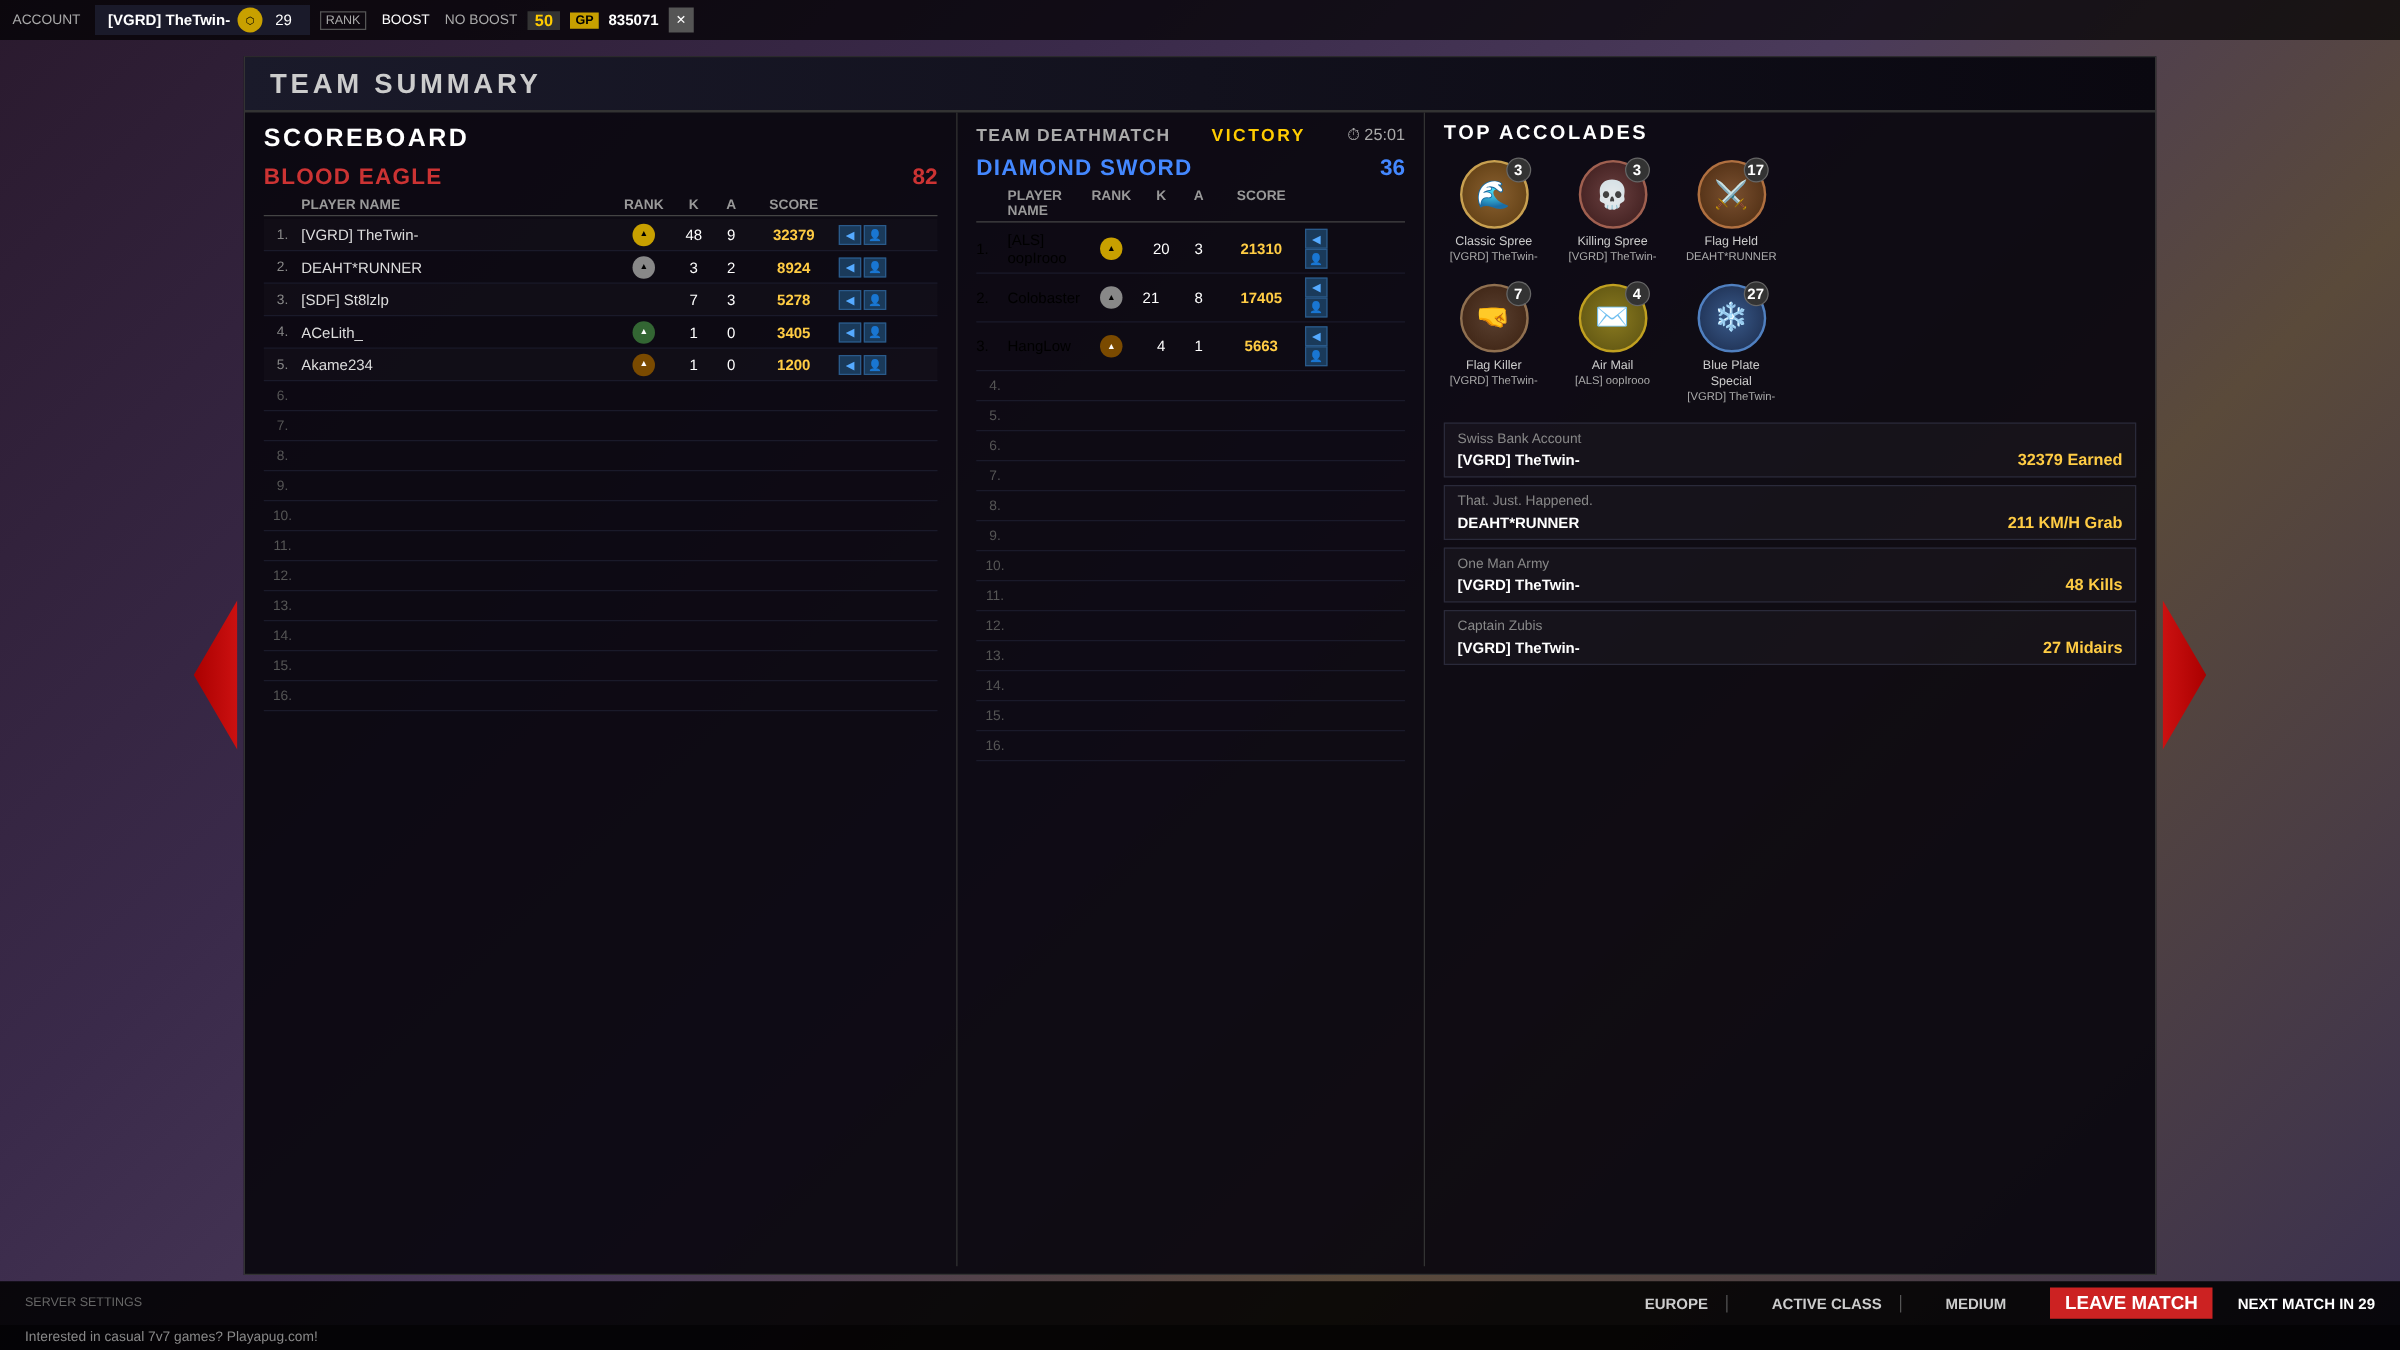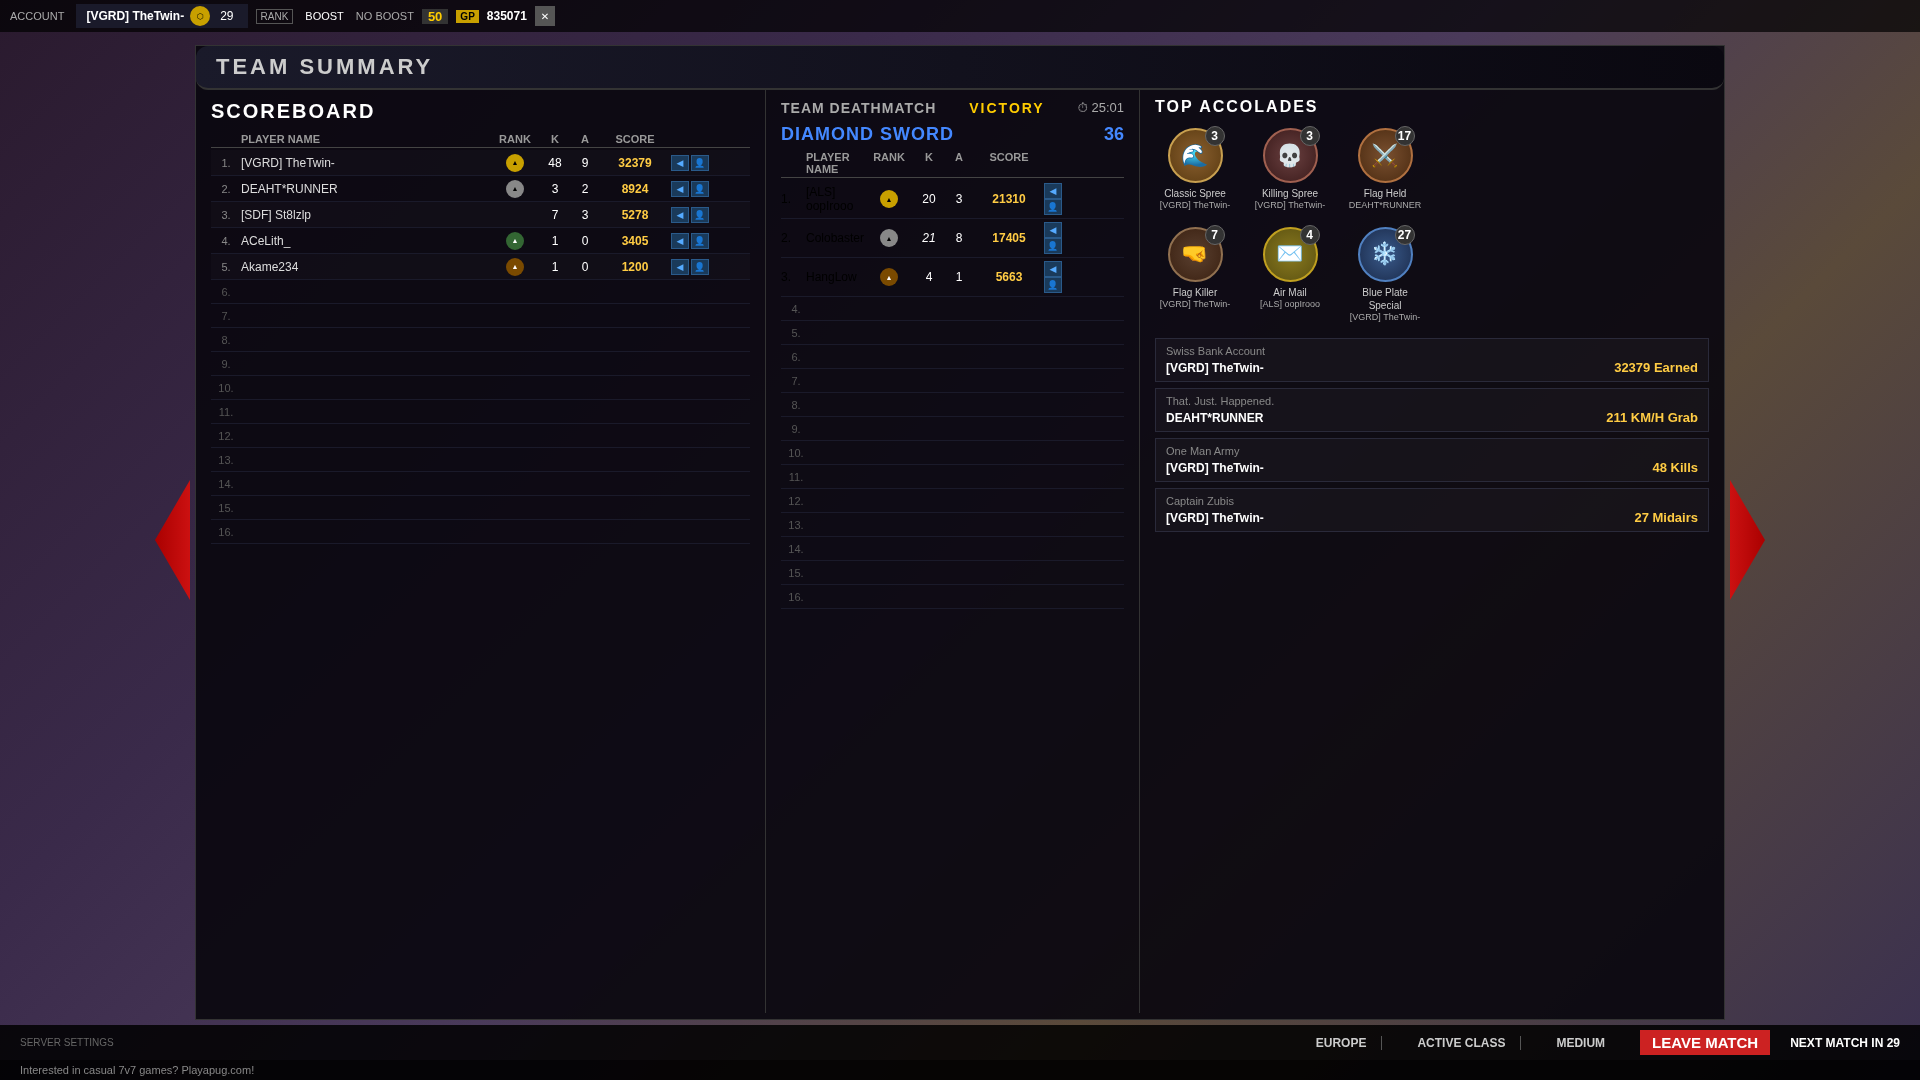--- a/index.html
+++ b/index.html
@@ -118,21 +118,20 @@
       z-index: 5;
     }
 
     
     .panel-header {
       background: linear-gradient(90deg, #1a1a2a 0%, #0a0810 100%);
       border-bottom: 2px solid #333;
       padding: 8px 20px;
       display: flex;
       align-items: flex-end;
-      border-radius: 12px;
     }
     .panel-title {
       color: #ccc;
       font-size: 22px;
       font-weight: bold;
       letter-spacing: 3px;
       text-transform: uppercase;
       font-family: 'Arial Narrow', Arial, sans-serif;
     }
 
@@ -546,20 +545,24 @@
 
   <div class="panel-header">
     <span class="panel-title">TEAM SUMMARY</span>
   </div>
 
   <div class="panel-content">
 
     <div class="scoreboard-section">
       <div class="scoreboard-title">SCOREBOARD</div>
 
+      <div class="team-header-row">
+        <span class="team-name-blood">BLOOD EAGLE</span>
+        <span class="team-score-blood">82</span>
+      </div>
 
       <div class="col-headers">
         <span></span>
         <span class="col-name">PLAYER NAME</span>
         <span>RANK</span>
         <span>K</span>
         <span>A</span>
         <span>SCORE</span>
         <span></span>
         <span></span>
@@ -711,21 +714,21 @@
       <span class="action-btn">◀</span>
       <span class="action-btn">👤</span>
     </span>
     </div>
           <div class="player-row-mid" style="border-bottom: 1px solid rgb(26, 26, 42); padding: 3px 0px; font-size: 12px; min-height: 26px; display: grid; grid-template-columns: 25px 1fr 50px 30px 30px 70px 40px 40px; align-items: center;">
       <span class="row-num">2.</span>
       <span class="row-name">Colobaster</span>
       <span class="row-rank" style="display:flex;justify-content:center;">
               <span class="rank-badge rank-silver">▲</span>
             </span>
-      <span class="row-k" style="text-align:center;color:#fff;font-style:italic;">21</span>
+      <span class="row-k" style="text-align:left;color:#fff;">21</span>
       <span class="row-a" style="text-align:center;color:#fff;">8</span>
       <span class="row-score" style="text-align:center;color:#ffcc44;font-weight:bold;">17405</span>
       <span class="row-actions">
       <span class="action-btn">◀</span>
       <span class="action-btn">👤</span>
     </span>
     </div>
           <div class="player-row-mid" style="border-bottom: 1px solid rgb(26, 26, 42); padding: 3px 0px; font-size: 12px; min-height: 26px; display: grid; grid-template-columns: 25px 1fr 50px 30px 30px 70px 40px 40px; align-items: center;">
       <span class="row-num">3.</span>
       <span class="row-name">HangLow</span>

